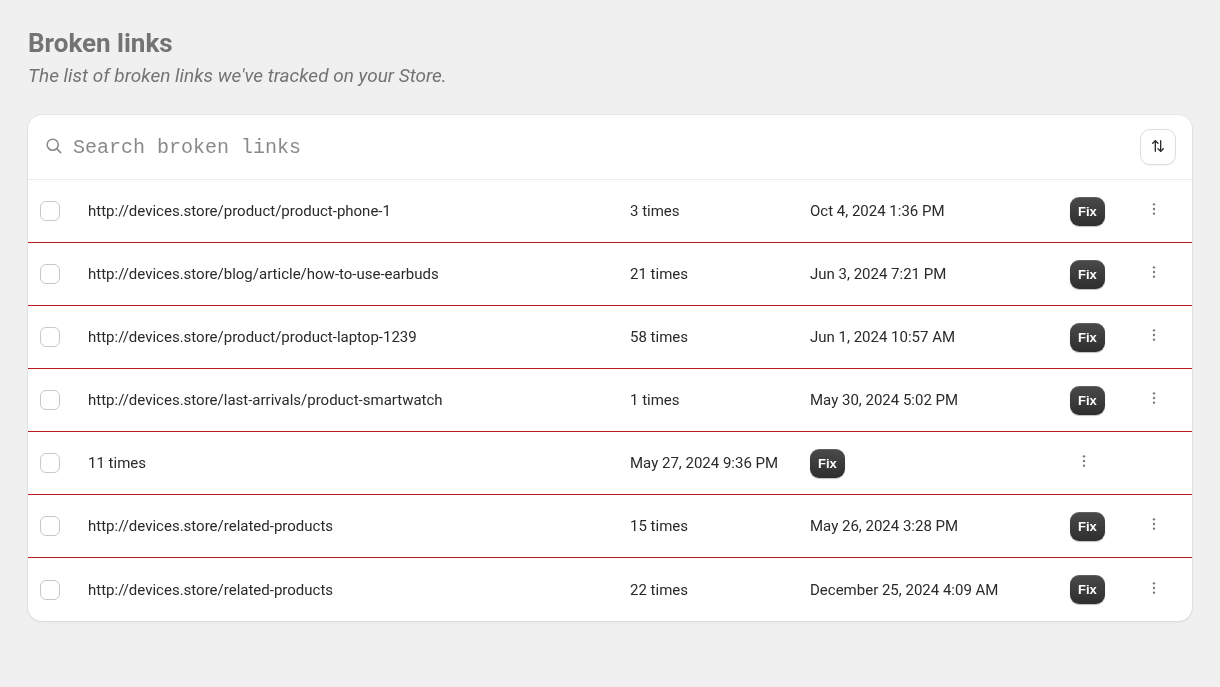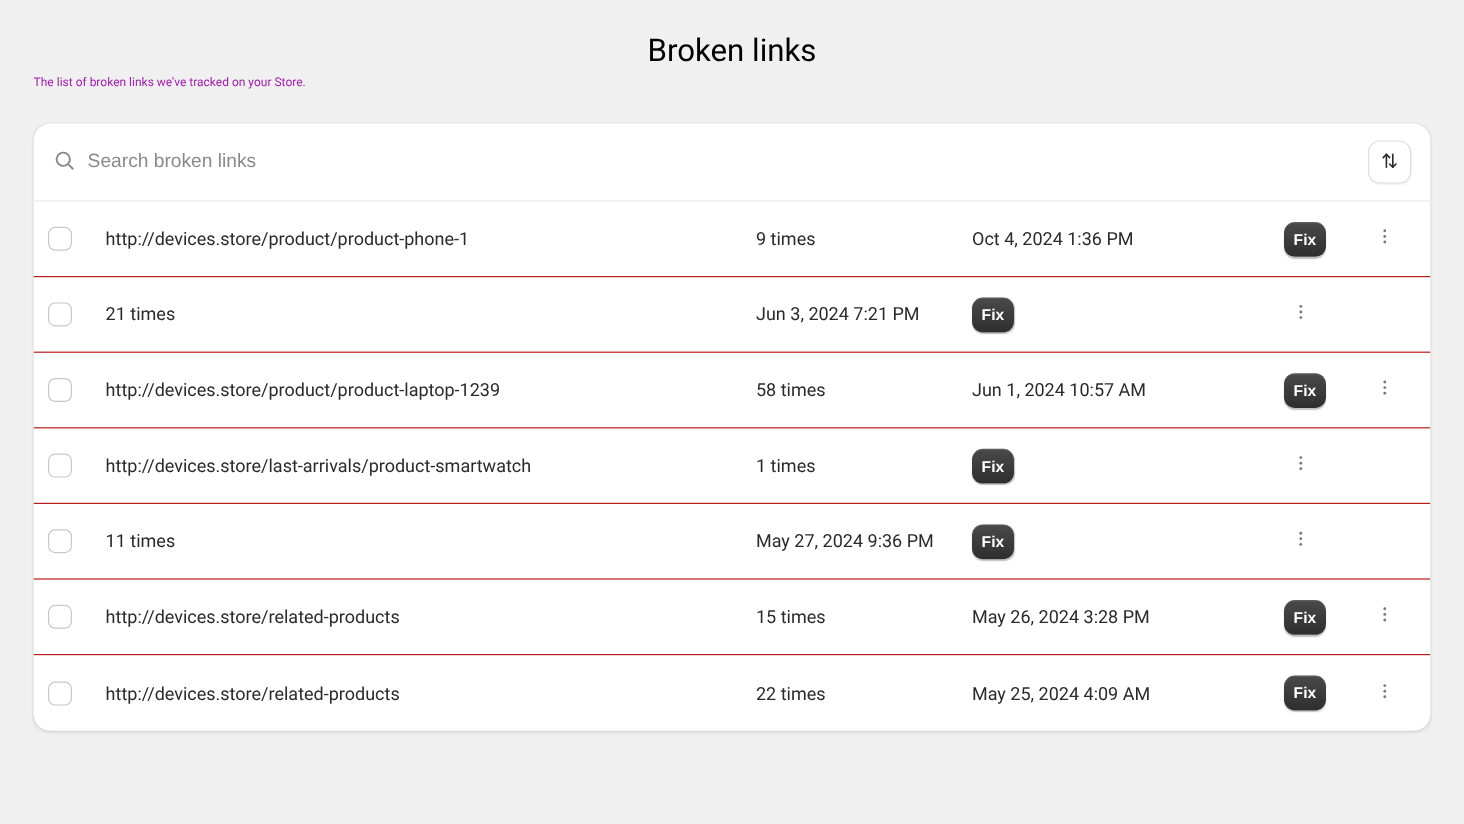--- a/index.html
+++ b/index.html
@@ -12,29 +12,29 @@
     }
     .page {
       background: #f0f0f0;
       border-radius: 12px;
       padding: 22px 22px 0 22px;
       height: 100%;
       overflow: hidden;
     }
     .title {
       font-size: 26px;
-      font-weight: 400;
-      color: #000000;
+      font-weight: 700;
+      color: #737373;
       margin-bottom: 6px;
-      text-align: center;
     }
     .subtitle {
-      font-size: 10px;
-      color: #a21caf;
+      font-size: 19px;
+      color: #737373;
       margin-bottom: 28px;
+      font-style: italic;
     }
     .card {
       background: #fff;
       border-radius: 14px;
       box-shadow: 0 1px 3px rgba(0,0,0,0.08), 0 0 0 1px rgba(0,0,0,0.03);
       overflow: hidden;
     }
     .search-row {
       display: flex;
       align-items: center;
@@ -45,23 +45,24 @@
     .search-field {
       flex: 1;
       display: flex;
       align-items: center;
       gap: 10px;
     }
     .search-input {
       flex: 1;
       border: none;
       outline: none;
-      font-size: 16px;
+      font-size: 20px;
       color: #000000;
       background: transparent;
+      font-family: Liberation Mono, monospace;
     }
     .search-input::placeholder { color: #8a8a8a; }
     .sort-btn {
       width: 36px;
       height: 36px;
       border-radius: 10px;
       border: 1px solid #dedede;
       background: #fff;
       display: flex;
       align-items: center;
@@ -151,39 +152,40 @@
       </button>
     </div>
 
 
     <div id="rows">
         <div class="data-row">
     <div>
       <div class="checkbox"></div>
     </div>
     <div class="cell-link">http://devices.store/product/product-phone-1</div>
-    <div class="cell-tracked">9 times</div>
+    <div class="cell-tracked">3 times</div>
     <div class="cell-last">Oct 4, 2024 1:36 PM</div>
     <div>
       <button class="fix-btn">Fix</button>
     </div>
     <div class="more-btn">
       <span>
         <svg width="16" height="16" viewBox="0 0 24 24" fill="#7a7a7a">
                 <circle cx="12" cy="5" r="1.8"></circle>
                 <circle cx="12" cy="12" r="1.8"></circle>
                 <circle cx="12" cy="19" r="1.8"></circle>
               </svg>
       </span>
     </div>
         </div>
         <div class="data-row">
     <div>
       <div class="checkbox"></div>
     </div>
+    <div class="cell-link">http://devices.store/blog/article/how-to-use-earbuds</div>
     <div class="cell-tracked">21 times</div>
     <div class="cell-last">Jun 3, 2024 7:21 PM</div>
     <div>
       <button class="fix-btn">Fix</button>
     </div>
     <div class="more-btn">
       <span>
         <svg width="16" height="16" viewBox="0 0 24 24" fill="#7a7a7a">
                 <circle cx="12" cy="5" r="1.8"></circle>
                 <circle cx="12" cy="12" r="1.8"></circle>
@@ -211,20 +213,21 @@
               </svg>
       </span>
     </div>
         </div>
         <div class="data-row">
     <div>
       <div class="checkbox"></div>
     </div>
     <div class="cell-link">http://devices.store/last-arrivals/product-smartwatch</div>
     <div class="cell-tracked">1 times</div>
+    <div class="cell-last">May 30, 2024 5:02 PM</div>
     <div>
       <button class="fix-btn">Fix</button>
     </div>
     <div class="more-btn">
       <span>
         <svg width="16" height="16" viewBox="0 0 24 24" fill="#7a7a7a">
                 <circle cx="12" cy="5" r="1.8"></circle>
                 <circle cx="12" cy="12" r="1.8"></circle>
                 <circle cx="12" cy="19" r="1.8"></circle>
               </svg>
@@ -269,21 +272,21 @@
               </svg>
       </span>
     </div>
         </div>
         <div class="data-row">
     <div>
       <div class="checkbox"></div>
     </div>
     <div class="cell-link">http://devices.store/related-products</div>
     <div class="cell-tracked">22 times</div>
-    <div class="cell-last">May 25, 2024 4:09 AM</div>
+    <div class="cell-last">December 25, 2024 4:09 AM</div>
     <div>
       <button class="fix-btn">Fix</button>
     </div>
     <div class="more-btn">
       <span>
         <svg width="16" height="16" viewBox="0 0 24 24" fill="#7a7a7a">
                 <circle cx="12" cy="5" r="1.8"></circle>
                 <circle cx="12" cy="12" r="1.8"></circle>
                 <circle cx="12" cy="19" r="1.8"></circle>
               </svg>

